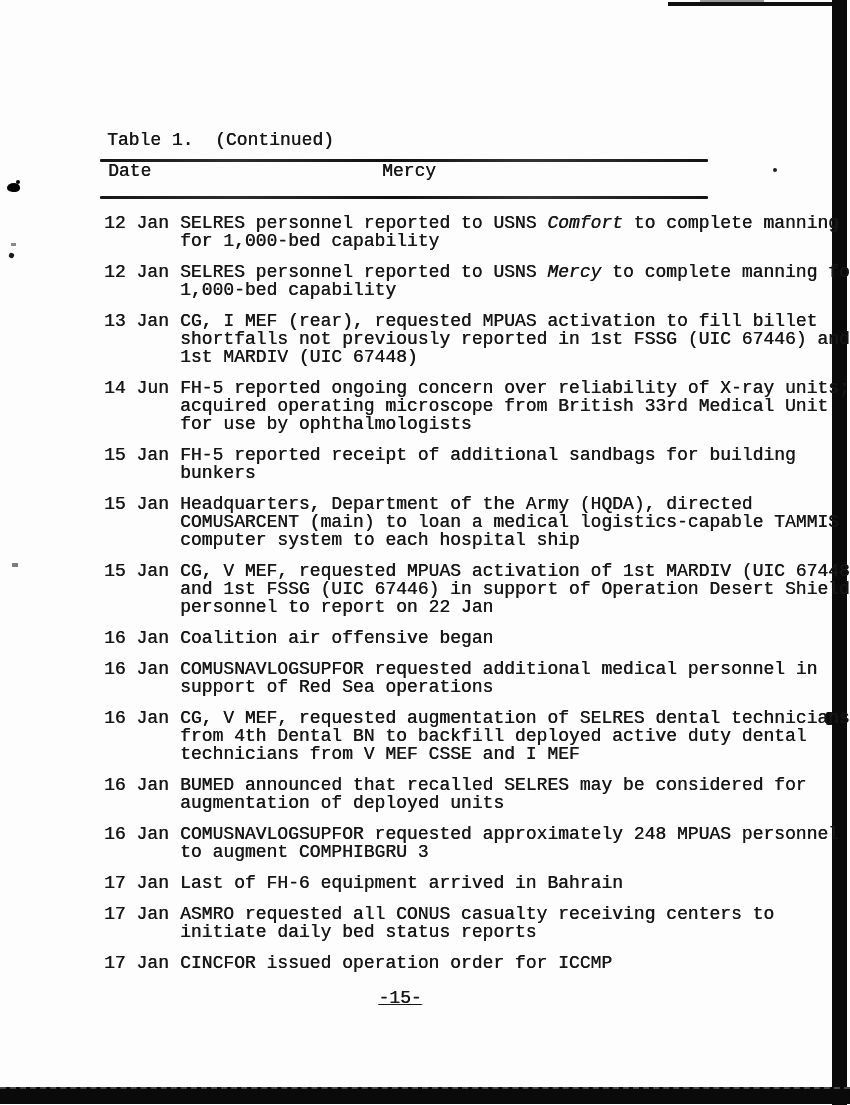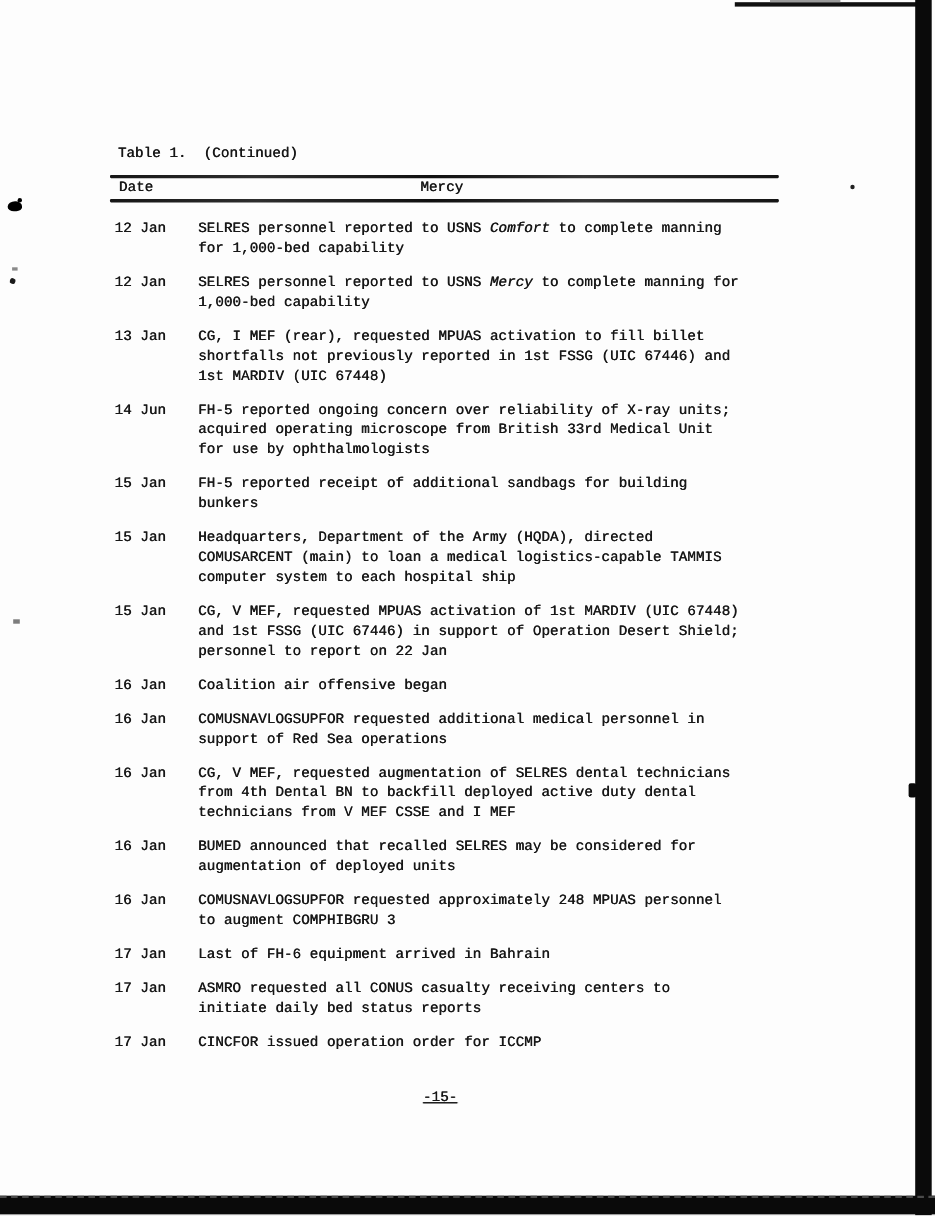--- a/index.html
+++ b/index.html
@@ -1,20 +1,20 @@
 <!DOCTYPE html>
 <html style="--ink: #171717; --paper: #fdfdfd; --mark: #0a0a0a;"><head>
 <meta charset="utf-8">
 <style>
   :root { --ink:#171717; --paper:#fdfdfd; --mark:#0a0a0a; }
   html,body { margin:0; padding:0; background:#e8e8e8; }
   .page {
     position:relative; width:850px; height:1105px; background:var(--paper);
     overflow:hidden; font-family:"Liberation Mono","DejaVu Sans Mono",monospace;
-    color:var(--ink); font-size:13px; line-height:18px;
+    color:var(--ink); font-size:18px; line-height:18px;
     text-shadow:0.4px 0 0 currentColor;
   }
   
   .top-line { position:absolute; left:668px; top:2px; width:166px; height:4px; background:#101010; }
   .top-line-gray { position:absolute; left:700px; top:0; width:64px; height:2px; background:#9a9a9a; }
   .right-bar { position:absolute; left:832px; top:0; width:15px; height:1105px; background:var(--mark); }
   .right-bar-notch { position:absolute; left:826px; top:712px; width:7px; height:13px; background:var(--mark); border-radius:2px; }
   .bottom-bar { position:absolute; left:0; top:1087px; width:850px; height:15px; background:var(--mark);
     border-top:2px dashed #4a4a4a; }
   .ink-blob { position:absolute; left:7px; top:183px; width:13px; height:9px; background:#000;
@@ -24,21 +24,21 @@
   .speck-b { position:absolute; left:9px; top:253px; width:5px; height:5px; background:#1a1a1a; border-radius:40%; transform:rotate(20deg); }
   .speck-c { position:absolute; left:12px; top:563px; width:6px; height:4px; background:#7d7d7d; }
   .speck-d { position:absolute; left:773px; top:168px; width:4px; height:4px; background:#222; border-radius:50%; }
   
   .content { position:absolute; left:104px; top:131px; width:612px; }
   .doc-title { white-space:pre; margin-left:3px; margin-bottom:10px; }
   .thead { position:relative; margin-left:-4px; width:608px; }
   .rule { height:3px; background:linear-gradient(90deg,#161616 0%,#2e2e2e 22%,#101010 48%,#343434 71%,#141414 100%);
     border-radius:1px; }
   .rule.top { box-shadow:0 -4px 0 -2px rgba(70,70,70,.45); }
-  .hrow { position:relative; height:19px; padding-left:8px; }
+  .hrow { position:relative; height:34px; padding-left:8px; }
   .h-event { position:absolute; left:282px; top:0; }
   .tbody { margin-top:15px; }
   .row { display:flex; margin-bottom:13px; }
   .cell.date { width:76px; flex:none; white-space:pre; }
   .cell.event { white-space:pre; }
   .cell.event i { font-style:italic; }
   .page-num { position:absolute; left:0; top:989px; width:800px; text-align:center; white-space:pre;text-decoration:underline; }
 </style>
 </head>
 <body>

